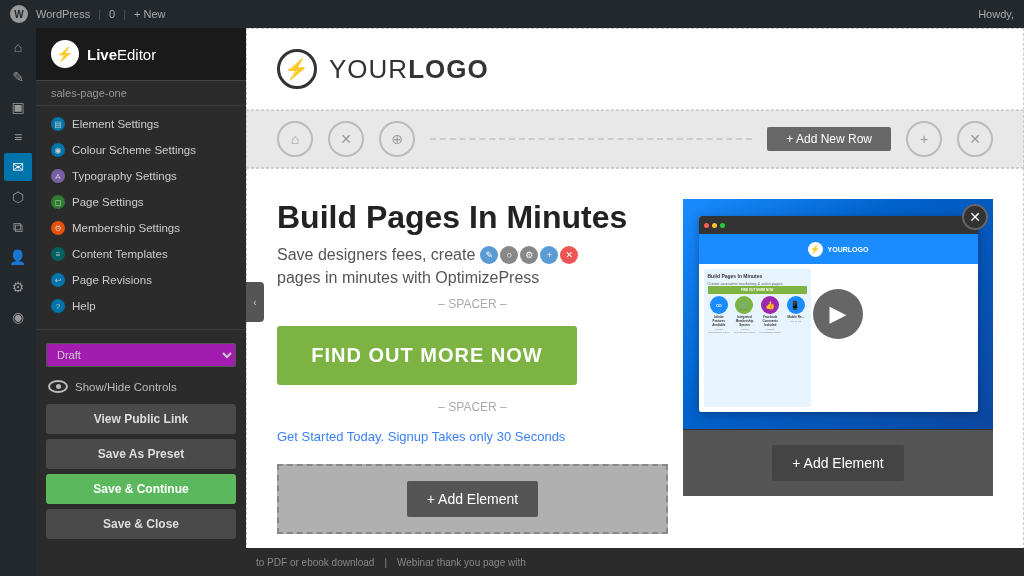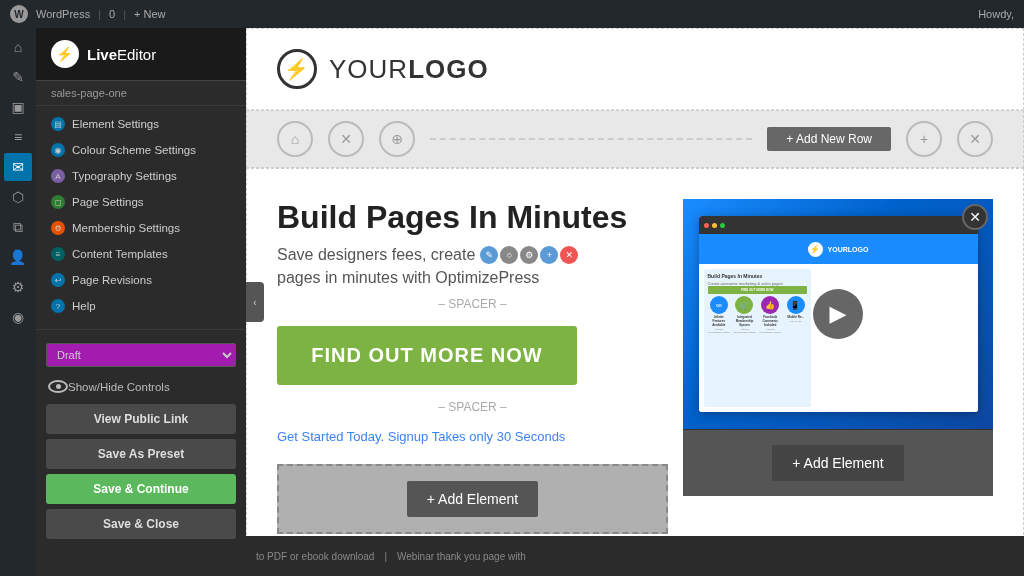--- a/index.html
+++ b/index.html
@@ -174,20 +174,21 @@
       color: #ccc;
       font-size: 11px;
       padding: 4px 6px;
       border-radius: 2px;
       cursor: pointer;
     }
 
     .show-hide-controls {
       display: flex;
       align-items: center;
+      gap: 7px;
       padding: 5px 12px;
       cursor: pointer;
       color: #bbb;
       font-size: 11.5px;
     }
     .eye-outer {
       width: 20px;
       height: 13px;
       border: 2px solid #bbb;
       border-radius: 50%;
@@ -633,21 +634,21 @@
       display: flex;
       align-items: center;
       justify-content: center;
       cursor: pointer;
       z-index: 200;
     }
 
     
     .editor-bottom-bar {
       background: #2b2b2b;
-      height: 40px;
+      height: 28px;
       display: flex;
       align-items: center;
       padding: 0 10px;
       gap: 10px;
       font-size: 10px;
       color: #888;
     }
 
     
     ::-webkit-scrollbar { width: 6px; }

